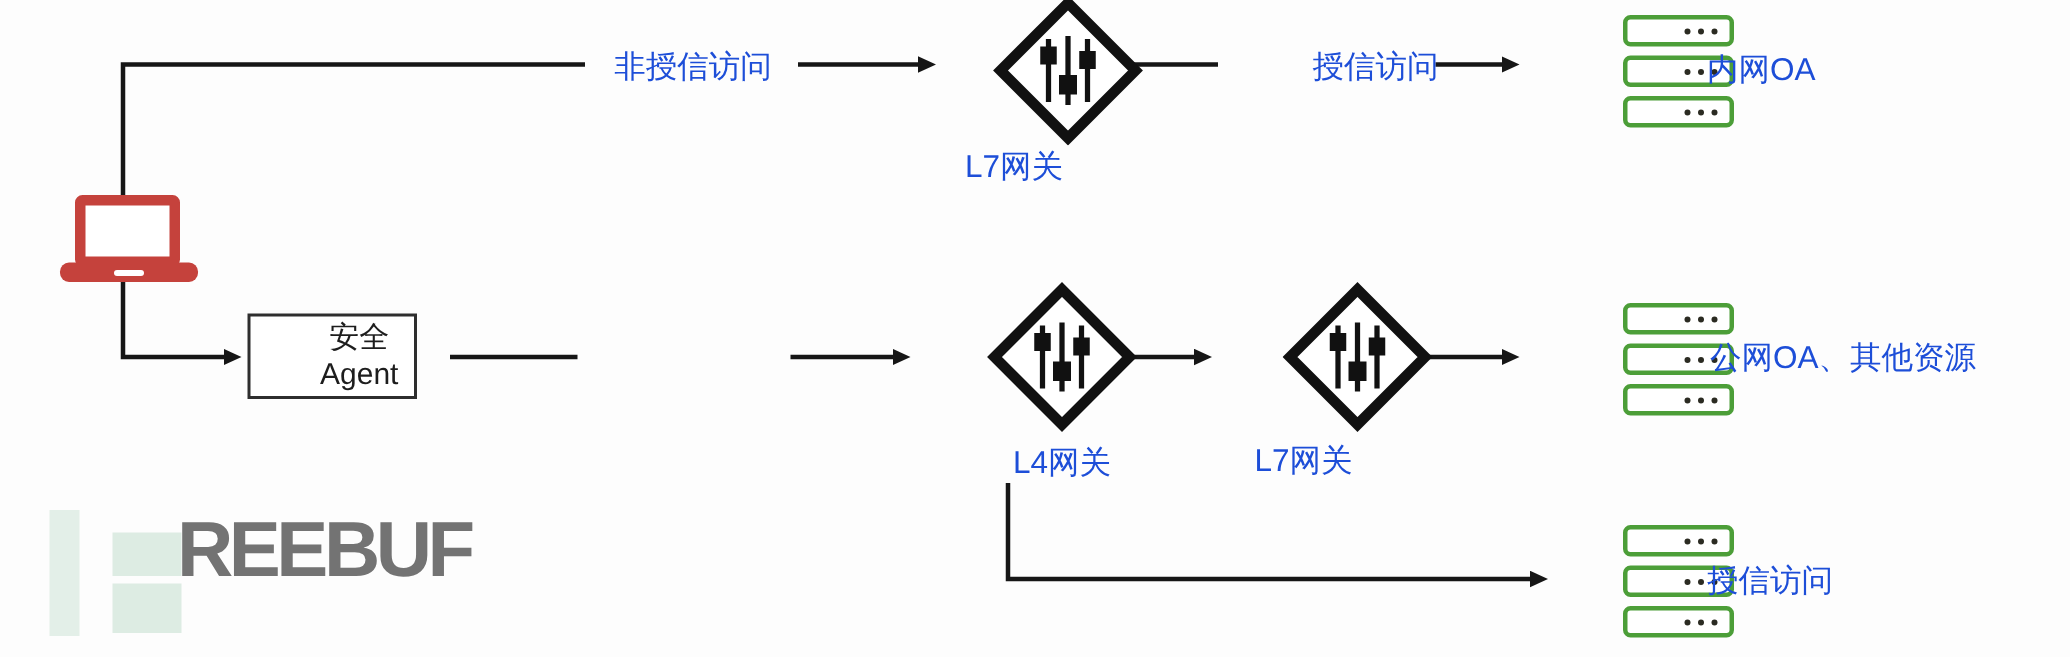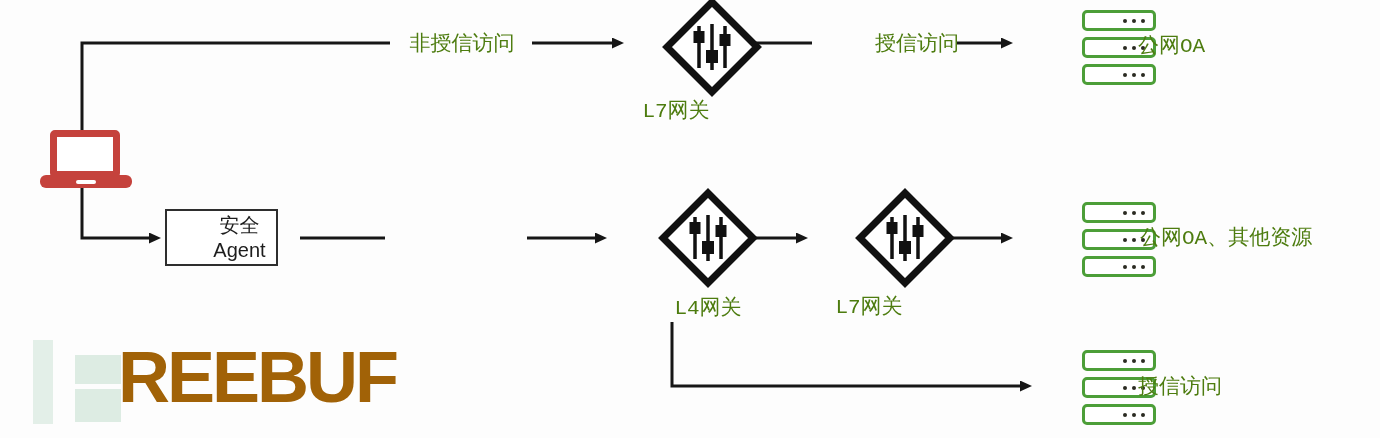--- a/index.html
+++ b/index.html
@@ -6,22 +6,22 @@
   .canvas{
     position:relative;width:1380px;height:438px;background:#fdfdfd;overflow:hidden;
     font-family:"Liberation Sans","DejaVu Sans",sans-serif;color:#222;
   }
   
   .wm{position:absolute;left:0;top:0;width:100%;height:100%;z-index:0;}
   .wm-vbar{position:absolute;left:33px;top:340px;width:20px;height:84px;background:#e3efe8;}
   .wm-hbar1{position:absolute;left:75px;top:355px;width:46px;height:29px;background:#ddecе3;background:#ddece3;}
   .wm-hbar2{position:absolute;left:75px;top:389px;width:46px;height:33px;background:#ddece3;}
   .wm-text{
-    position:absolute;left:118px;top:341px;font-size:72px;font-weight:800;
-    letter-spacing:-3px;color:#a16207;line-height:1;
+    position:absolute;left:118px;top:341px;font-size:52px;font-weight:800;
+    letter-spacing:-3px;color:#737373;line-height:1;
   }
   
   .connectors{position:absolute;left:0;top:0;z-index:1;}
   
   .node{position:absolute;z-index:2;padding-left:36px;}
   
   .laptop{left:40px;top:130px;width:92px;height:59px;}
   .laptop-screen{position:absolute;left:10px;top:0;width:70px;height:48px;border:7px solid #c5423c;border-radius:5px;background:#fff;box-sizing:border-box;}
   .laptop-base{position:absolute;left:0;top:45px;width:92px;height:13px;background:#c5423c;border-radius:6px;}
   .laptop-notch{position:absolute;left:36px;top:50px;width:20px;height:4px;background:#fff;border-radius:2px;}
@@ -36,21 +36,21 @@
   
   .stack{width:74px;}
   .srv-row{
     box-sizing:border-box;width:74px;height:21px;border:3px solid #4c9e38;border-radius:5px;
     background:#fff;margin-bottom:6px;display:flex;align-items:center;justify-content:flex-end;
     padding-right:8px;
   }
   .srv-row:last-child{margin-bottom:0;}
   .dot{width:4px;height:4px;border-radius:50%;background:#2b2b22;margin-left:5px;}
   
-  .lbl{position:absolute;z-index:2;font-size:21px;line-height:26px;color:#4d7c0f;white-space:nowrap;font-family:Liberation Mono, monospace;}
+  .lbl{position:absolute;z-index:2;font-size:21px;line-height:26px;color:#1d4ed8;white-space:nowrap;}
   .lbl.center{text-align:center;}
 </style>
 </head>
 <body>
 
 <div class="canvas">
 
   <div class="wm">
     <div class="wm-vbar"></div>
     <div class="wm-hbar1"></div>
@@ -160,21 +160,21 @@
         <span class="dot"></span>
         <span class="dot"></span>
         <span class="dot"></span>
       </div>
     <div class="srv-row">
         <span class="dot"></span>
         <span class="dot"></span>
         <span class="dot"></span>
       </div>
   </div>
-  <div class="lbl" style="left:1138px;top:34px">公网OA</div>
+  <div class="lbl" style="left:1138px;top:34px">内网OA</div>
 
   <div class="node stack" style="left:1046px;top:202px">
     <div class="srv-row">
         <span class="dot"></span>
         <span class="dot"></span>
         <span class="dot"></span>
       </div>
     <div class="srv-row">
         <span class="dot"></span>
         <span class="dot"></span>

